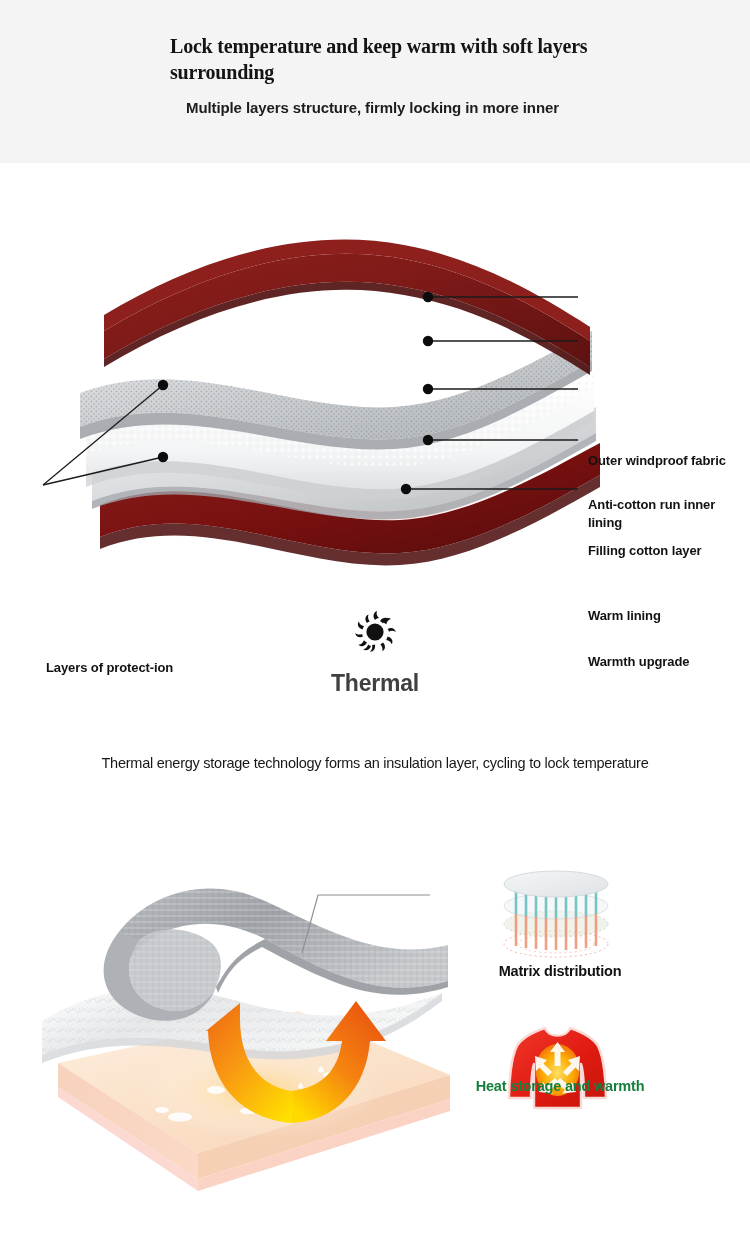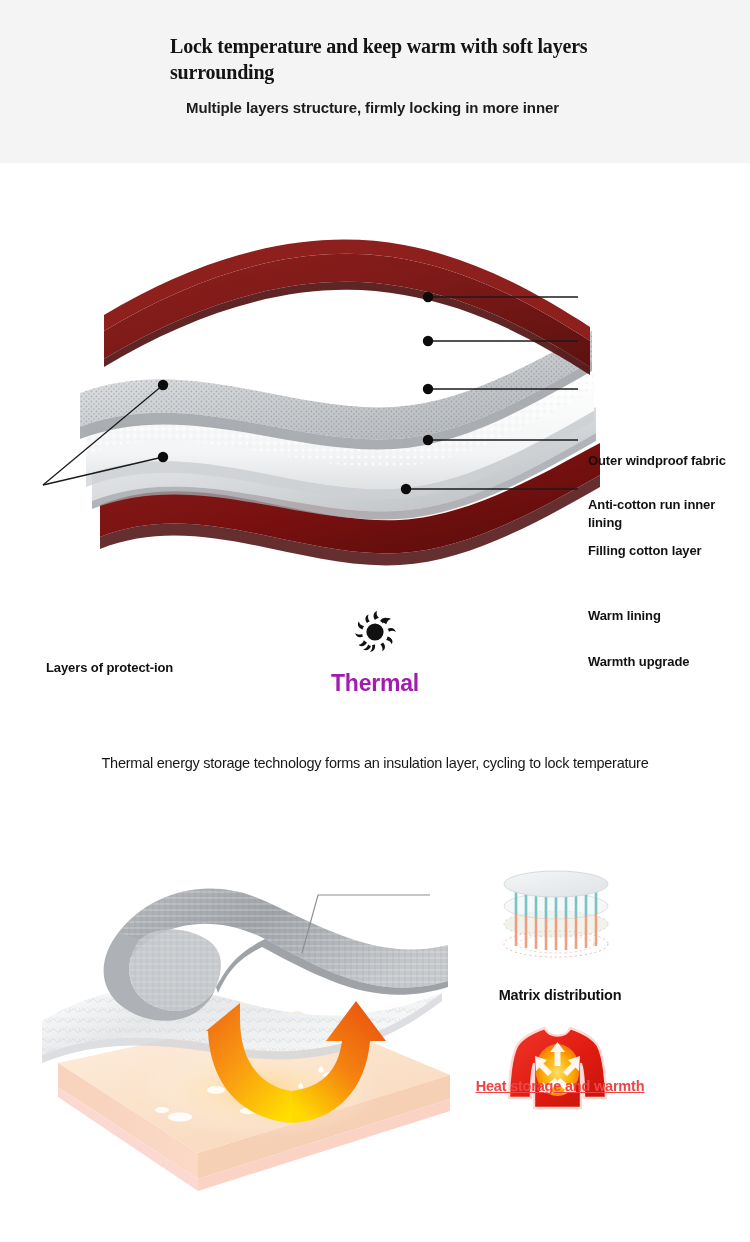--- a/index.html
+++ b/index.html
@@ -49,43 +49,43 @@
   
   .thermal-block{
     position:absolute;left:0;top:605px;width:750px;height:130px;
     text-align:center;
   }
   .sun-wrap{
     width:56px;height:54px;margin:0 auto;
   }
   .thermal-title{
     margin-top:10px;
-    font-size:23px;font-weight:bold;line-height:28px;color:#a21caf;
+    font-size:23px;font-weight:bold;line-height:28px;color:#404040;
     letter-spacing:-0.2px;
   }
   .thermal-title span{display:block;}
   .thermal-caption{
     position:absolute;left:0;top:755px;width:750px;text-align:center;
     font-size:14.5px;font-weight:400;color:#171717;letter-spacing:-0.25px;
   }
 
   
   .bottom-stage{
     position:absolute;left:0;top:835px;width:750px;height:407px;
   }
   .fabric-svg{position:absolute;left:30px;top:0;}
   .matrix-icon{position:absolute;left:488px;top:35px;width:136px;height:90px;}
   .matrix-label{
     position:absolute;left:455px;top:128px;width:210px;text-align:center;
-    font-size:14.5px;font-weight:bold;color:#111;letter-spacing:-0.2px;margin-top:24px;
+    font-size:14.5px;font-weight:bold;color:#111;letter-spacing:-0.2px;
   }
   .jacket-icon{position:absolute;left:505px;top:185px;width:105px;height:95px;}
   .jacket-label{
     position:absolute;left:440px;top:243px;width:240px;text-align:center;
-    font-size:14.5px;font-weight:bold;color:#ef4444;letter-spacing:-0.2px;text-decoration:underline;
+    font-size:14.5px;font-weight:bold;color:#15803d;letter-spacing:-0.2px;
   }
 </style>
 </head>
 <body>
 
 <div class="page">
 
   <div class="header">
     <div class="header-title">Lock temperature and keep warm with soft layers surrounding</div>
     <div class="header-sub">Multiple layers structure, firmly locking in more inner</div>

